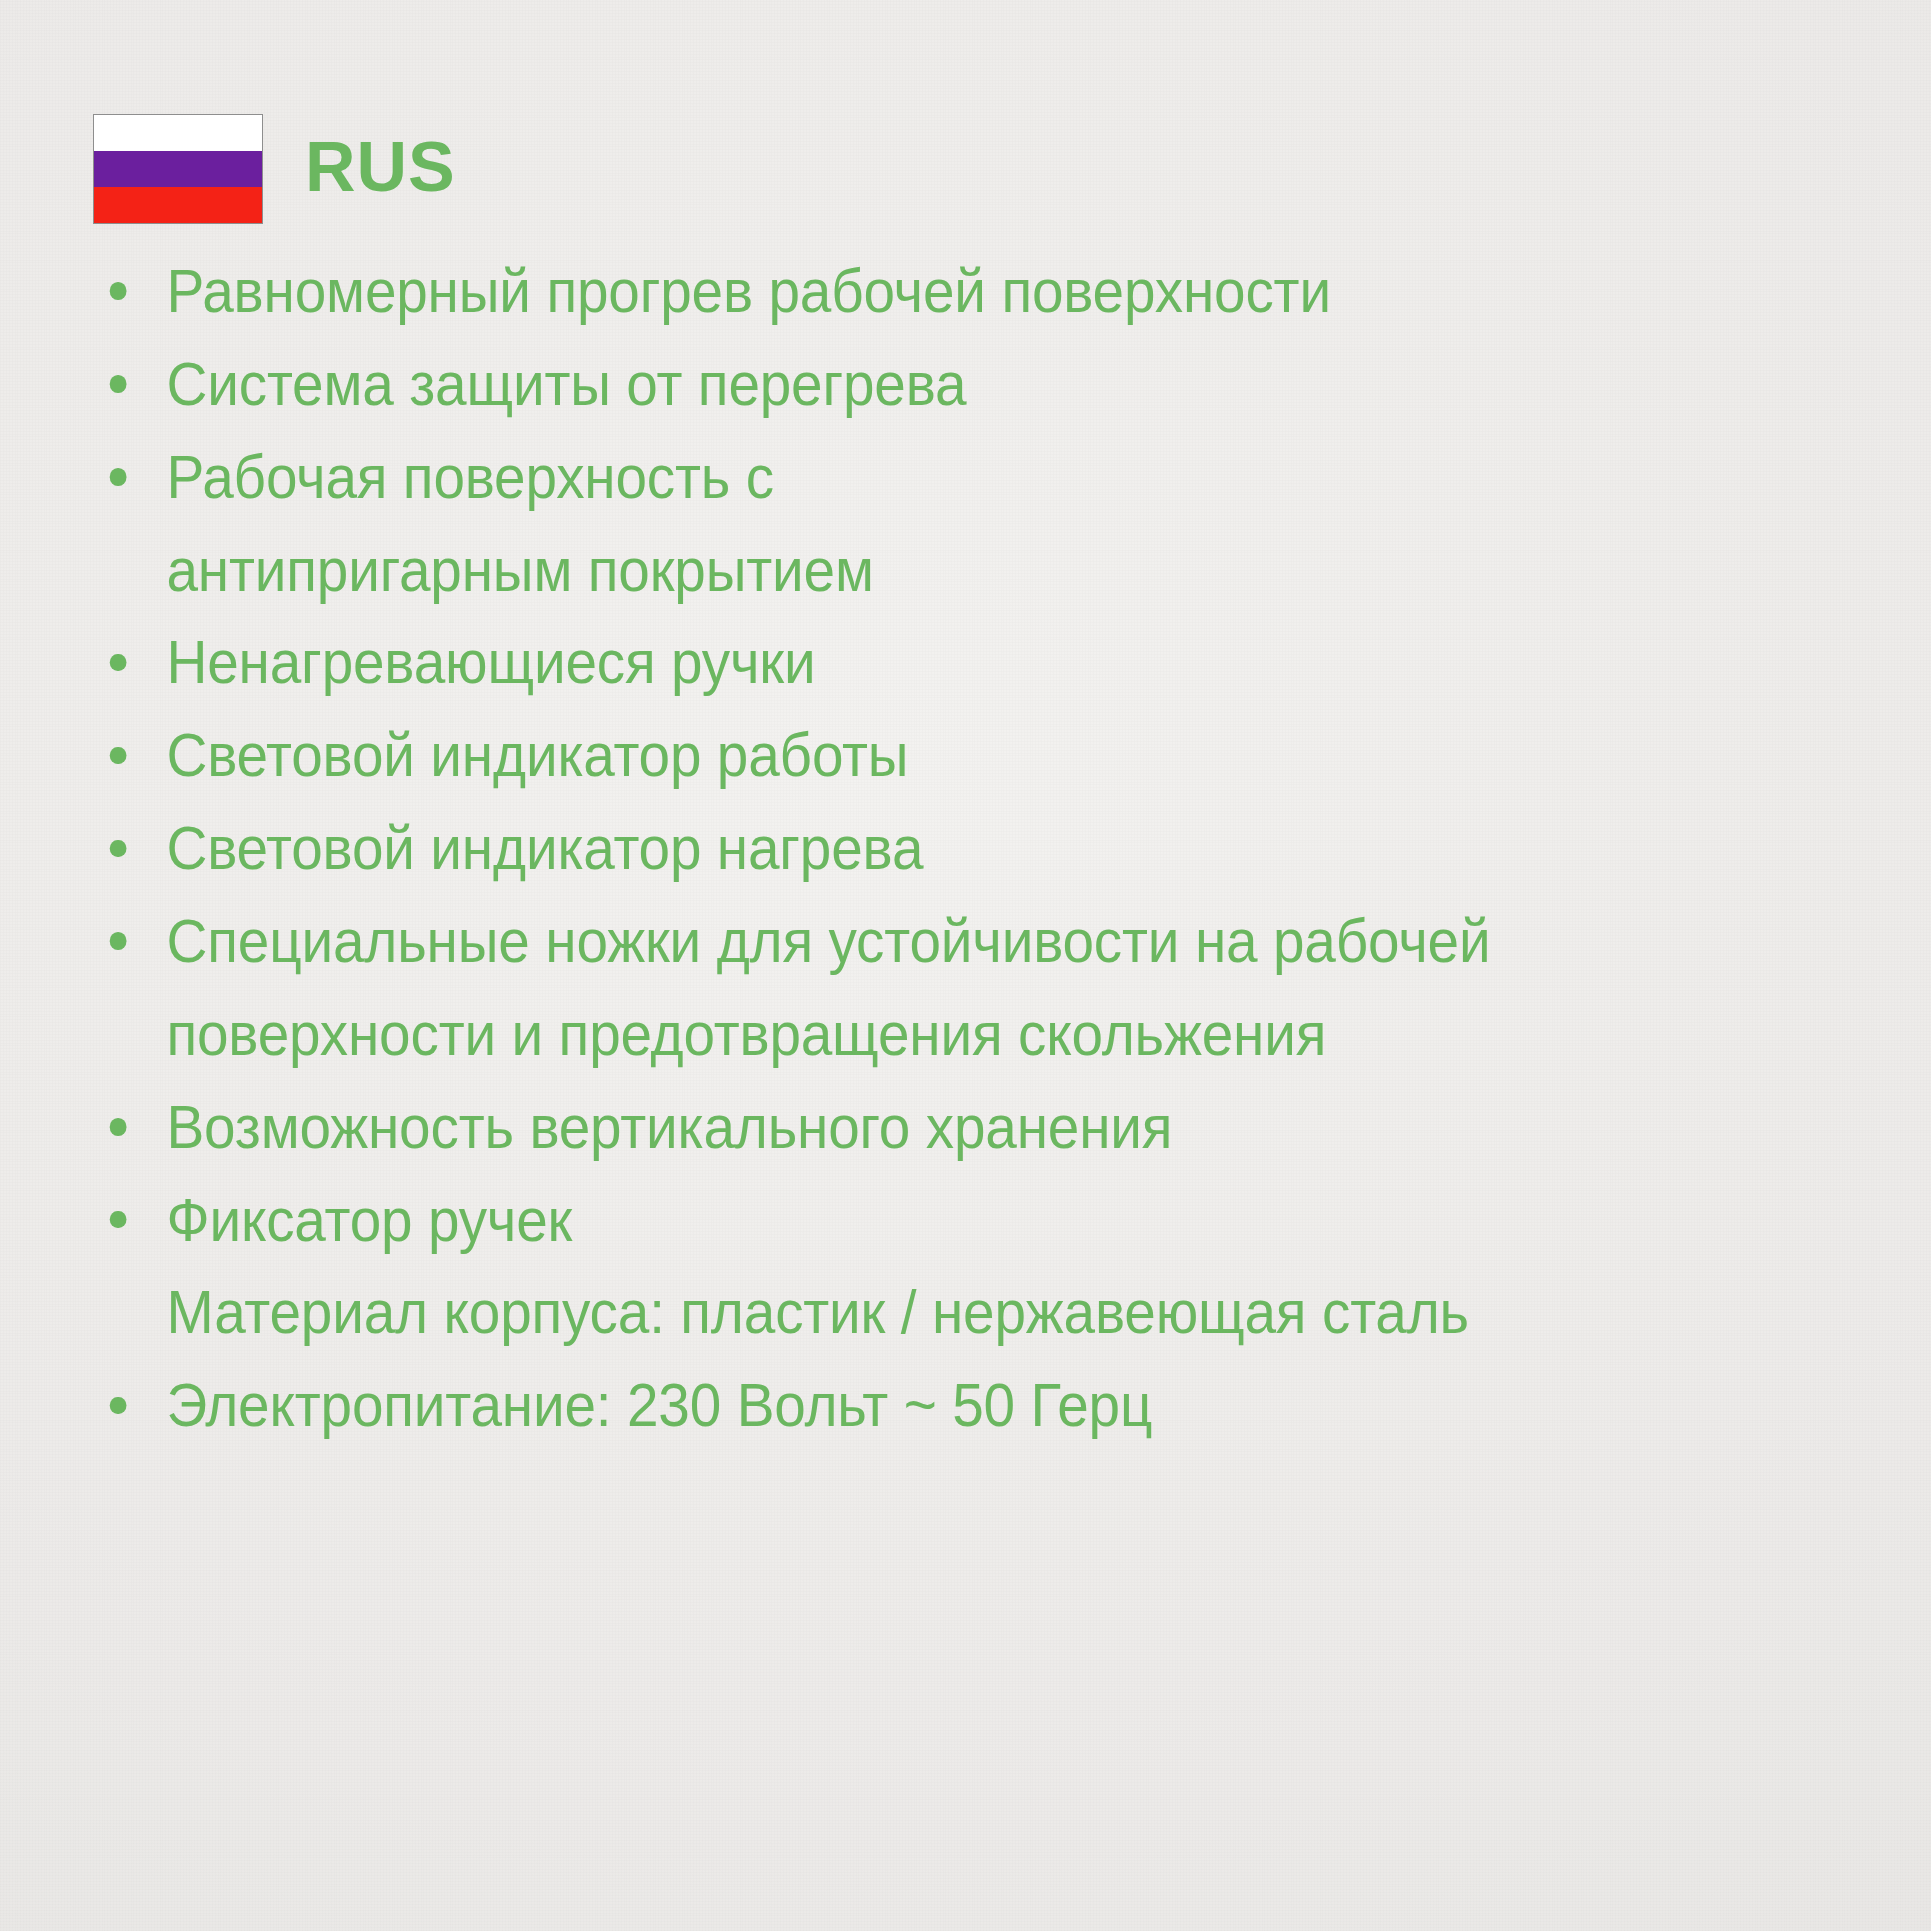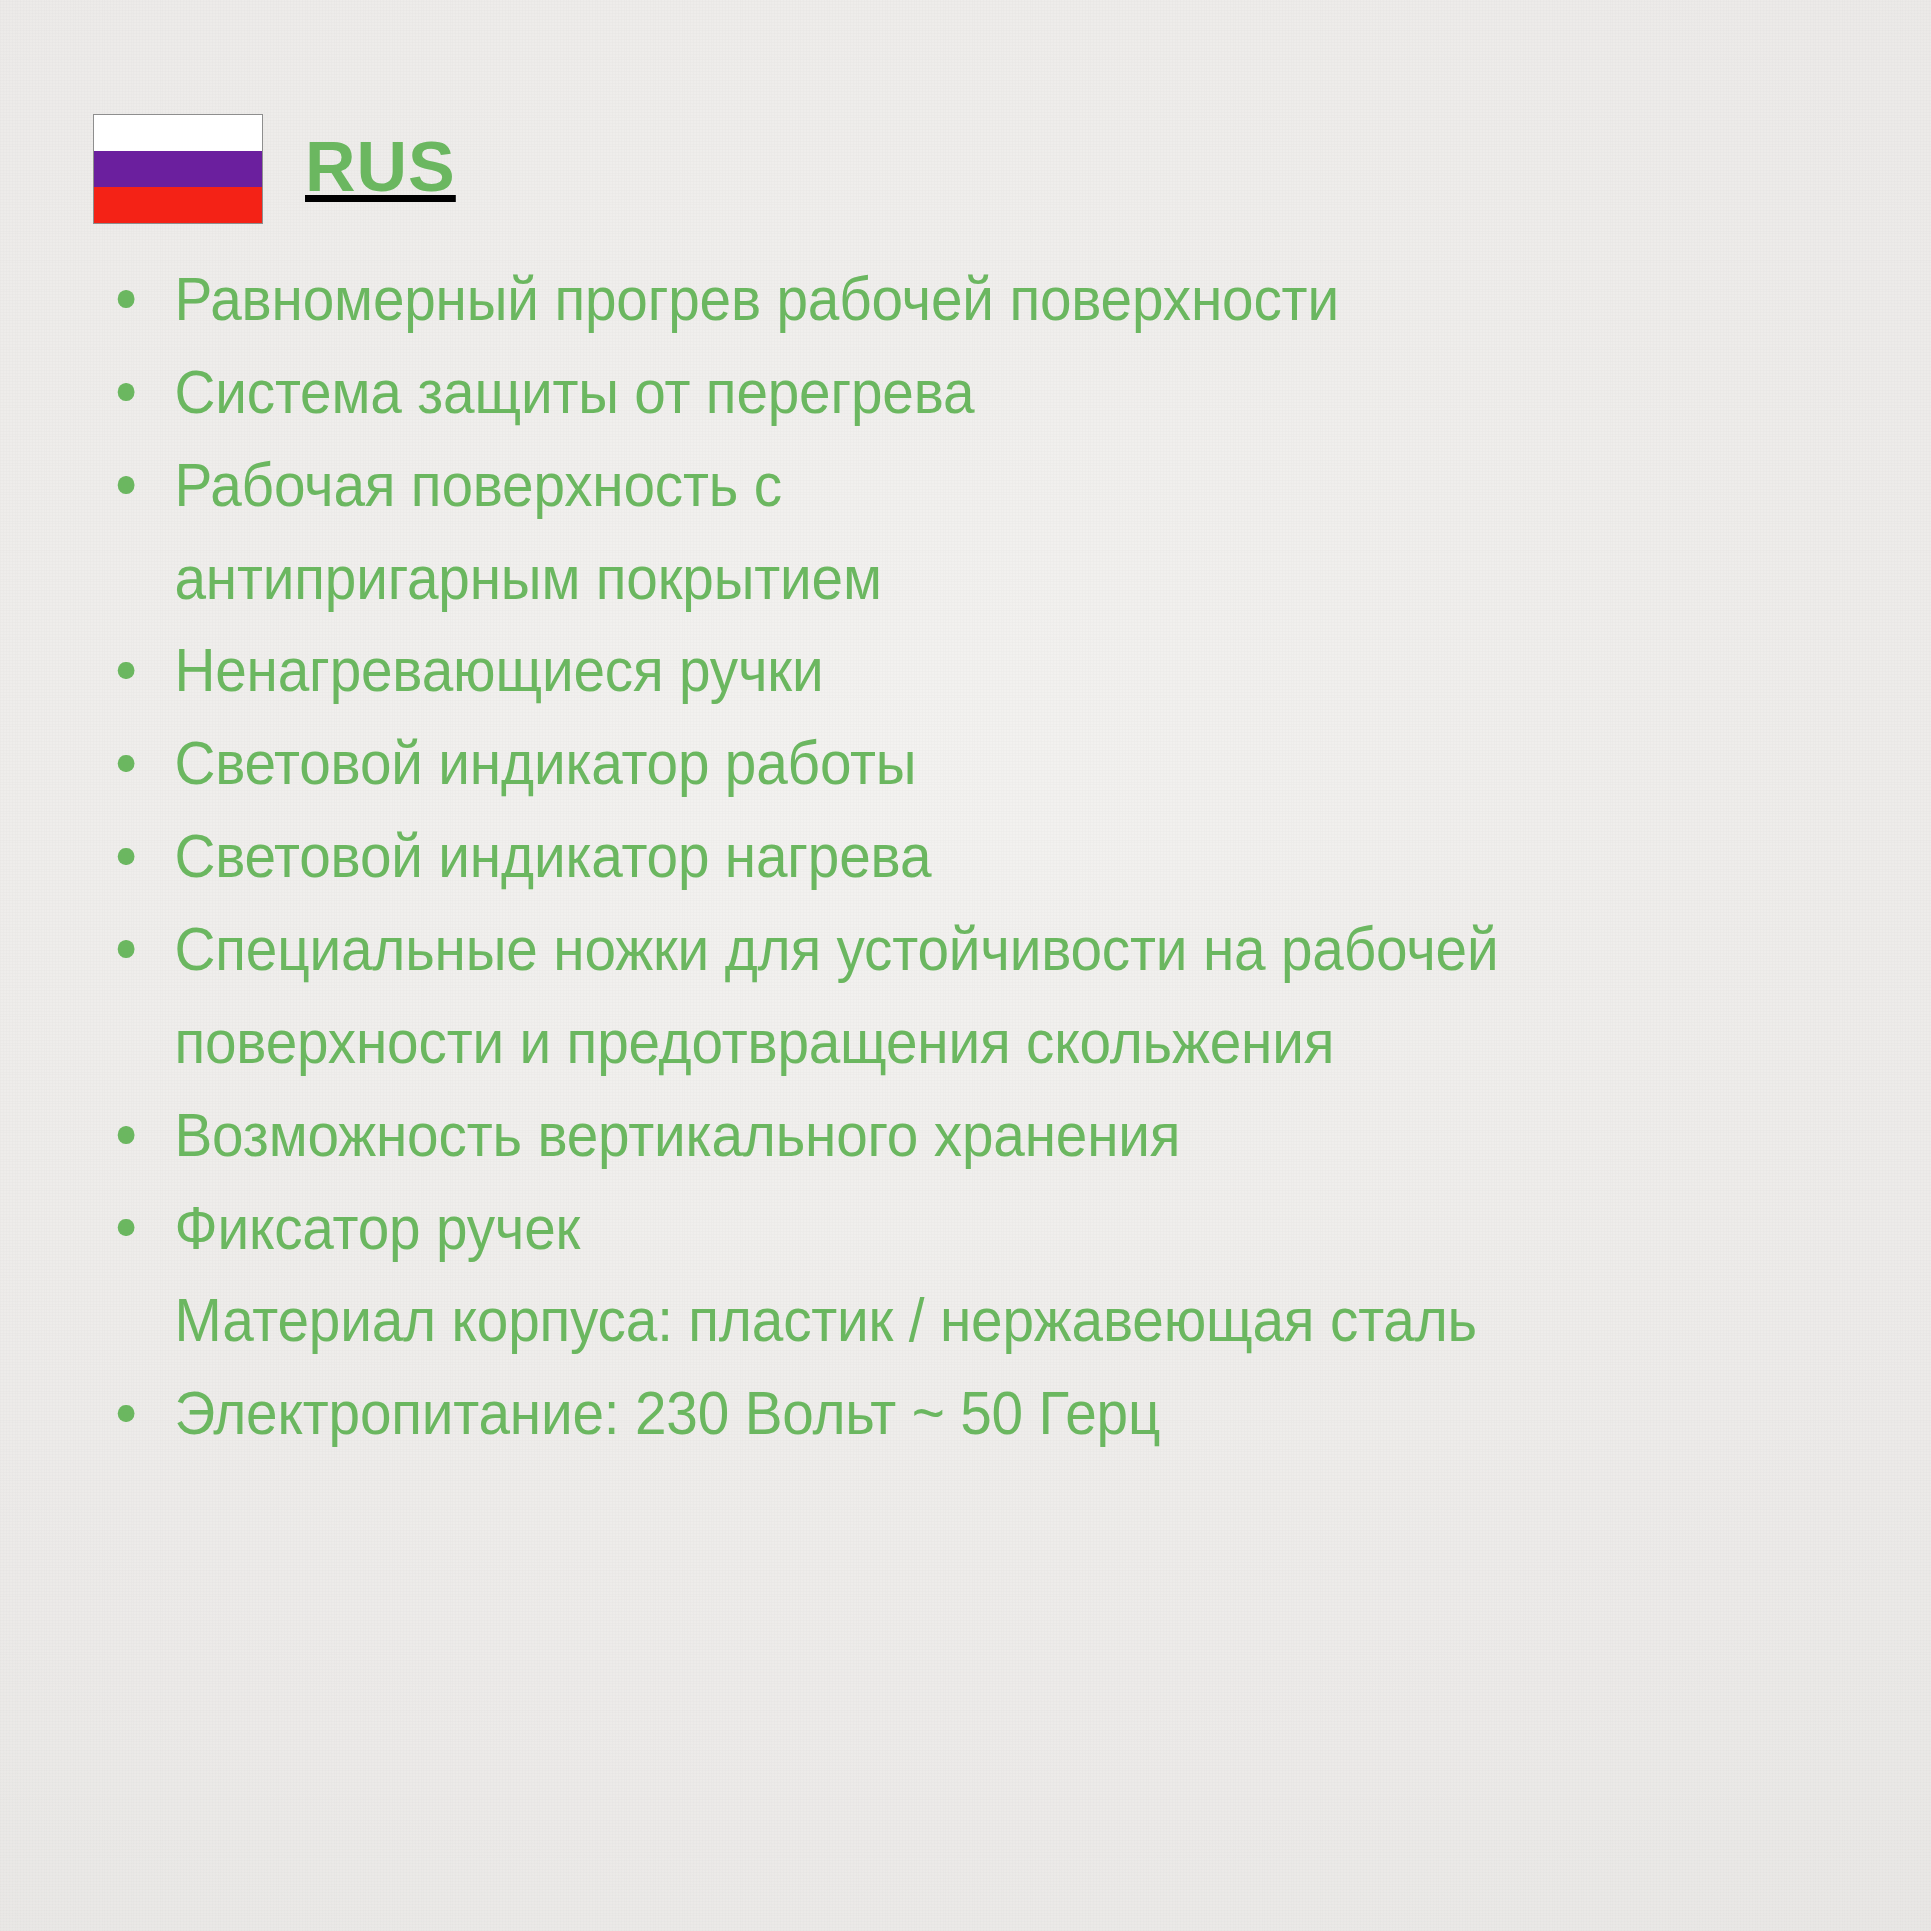--- a/index.html
+++ b/index.html
@@ -40,21 +40,20 @@
   }
 
   
   .lang-header {
     position: absolute;
     left: 93px;
     top: 114px;
     display: flex;
     align-items: center;
     gap: 42px;
-    text-decoration: underline;
   }
   .flag {
     width: 170px;
     height: 110px;
     position: relative;
     box-sizing: border-box;
     border: 1.9px solid #8e8e8e;
     background: #ffffff;
     overflow: hidden;
     flex: none;
@@ -79,21 +78,21 @@
     white-space: nowrap;
   }
 
   
   .features {
     position: absolute;
     left: 93px;
     top: 249px;
     right: 39px;
     list-style: none;
-    margin: 8px;
+    margin: 0;
     padding: 0;
     color: #6bb760;
   }
   .feature-line {
     position: relative;
     font-size: 61px;
     line-height: 1.38;
     color: #6bb760;
     white-space: nowrap;
     letter-spacing: -0.2px;

